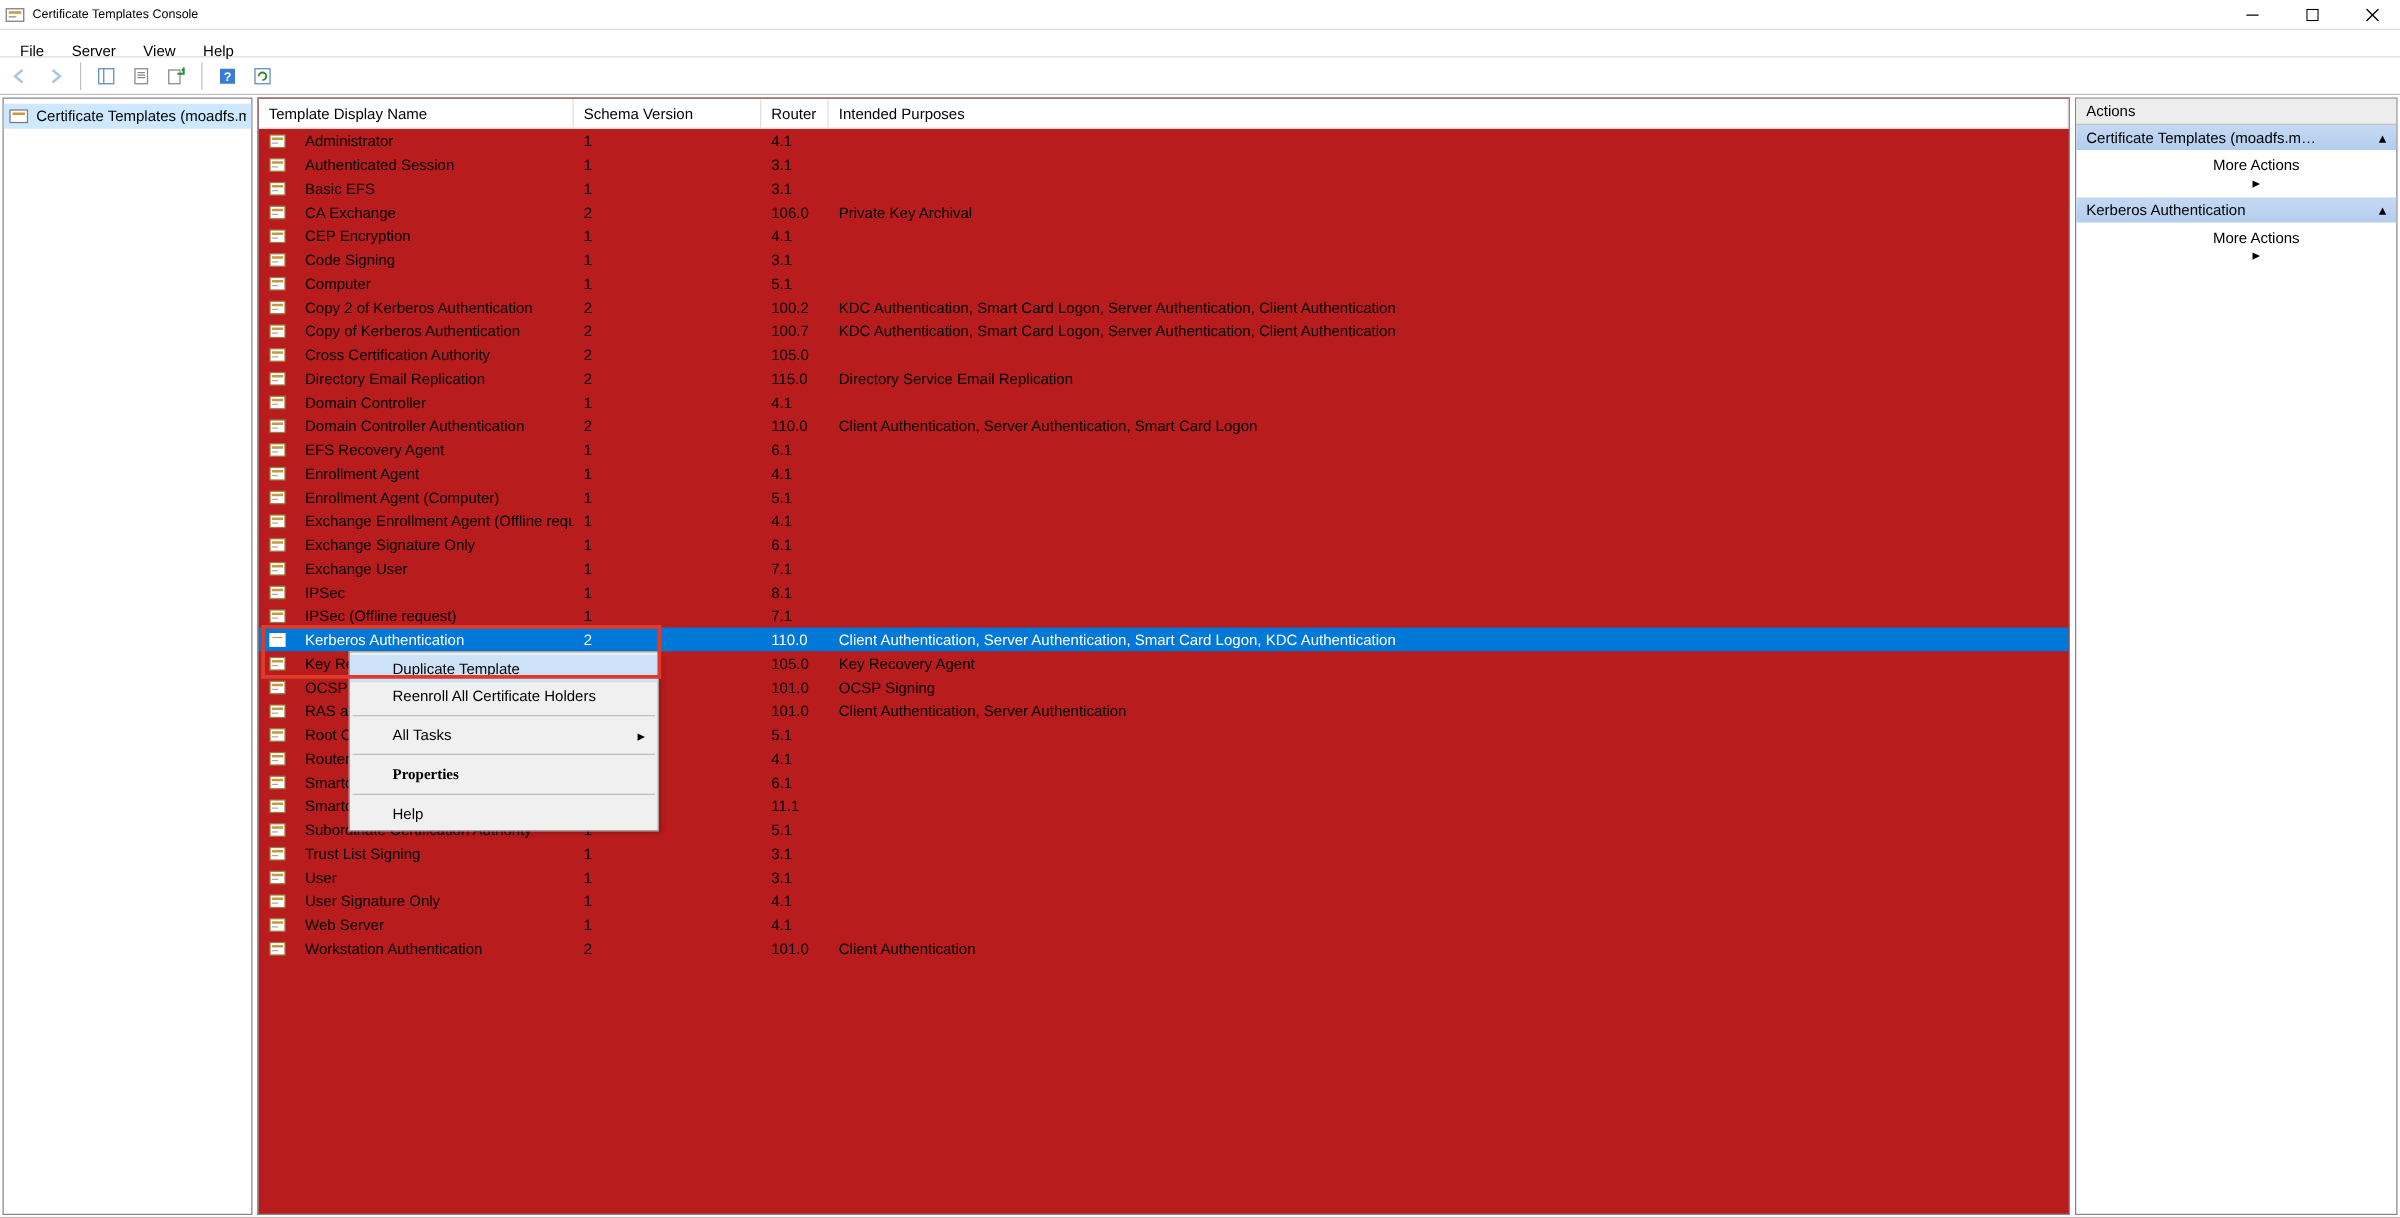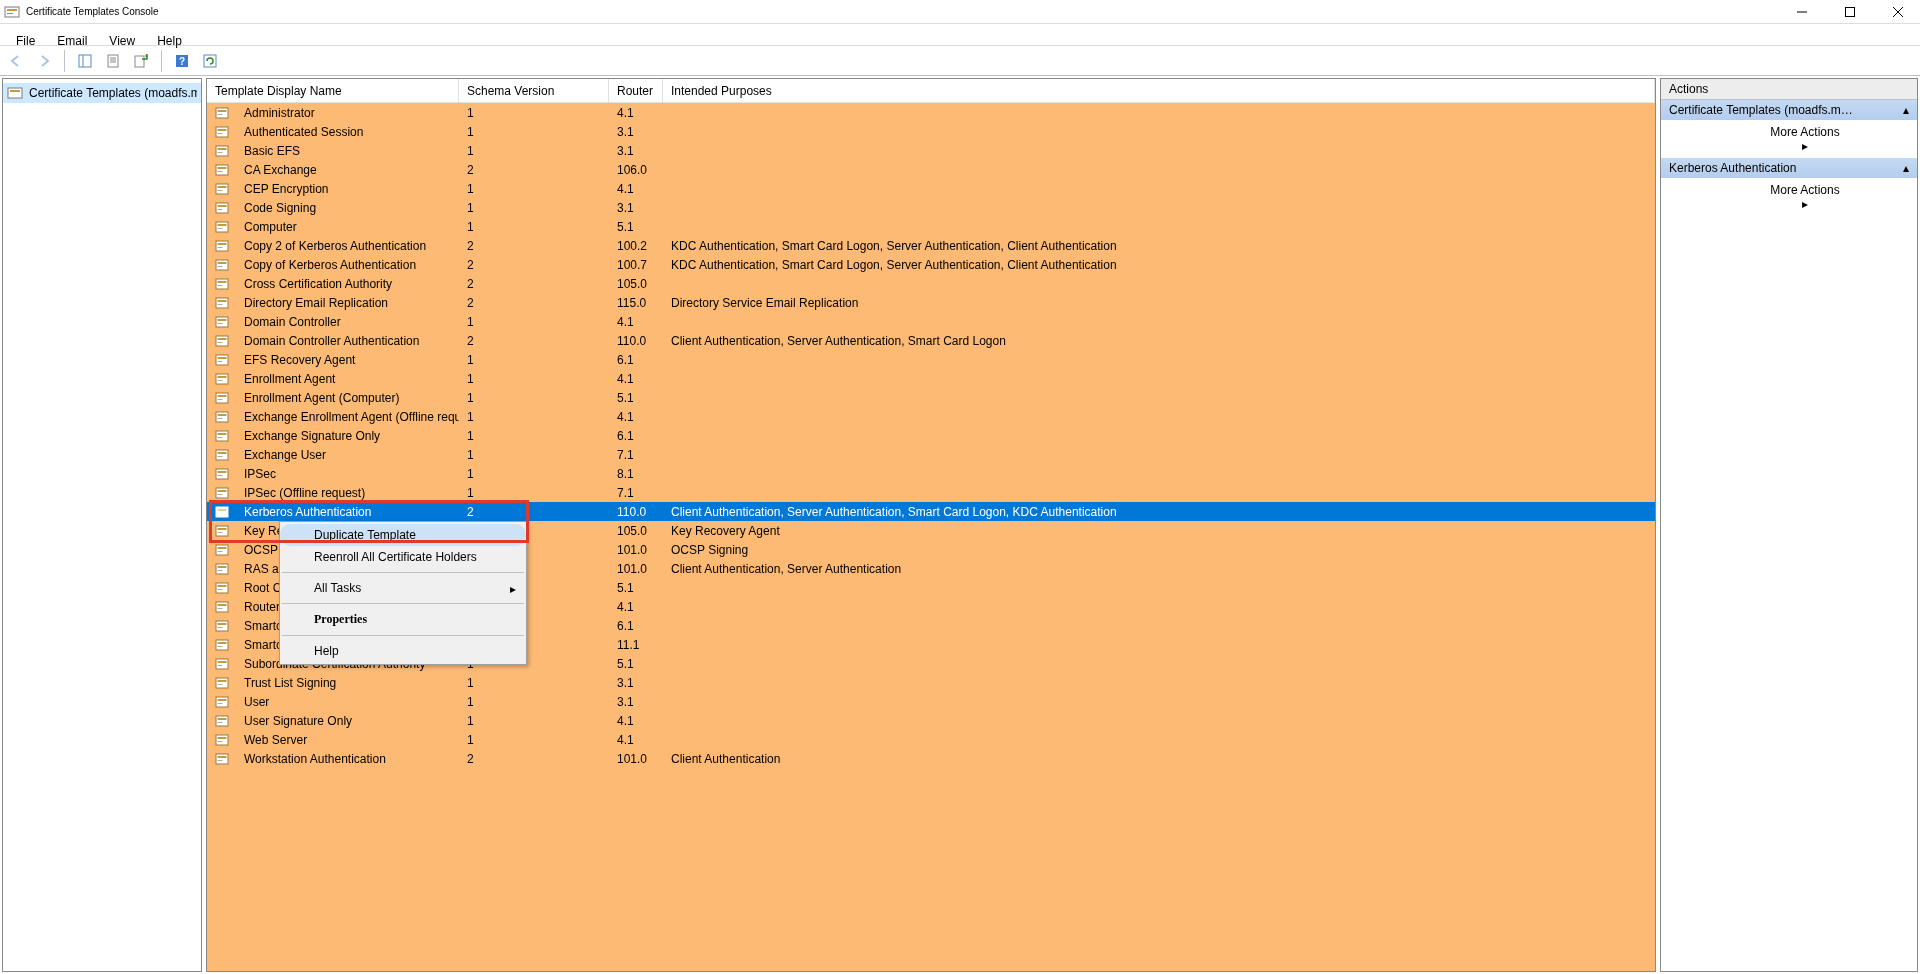--- a/index.html
+++ b/index.html
@@ -21,42 +21,42 @@
   .tool-btn { width: 24px; height: 24px; border: 1px solid transparent; display:flex; align-items:center; justify-content:center; border-radius: 2px; }
   .tool-btn.disabled { opacity: .4; }
   .tool-sep { width: 1px; height: 22px; background: #c0c0c0; margin: 0 4px; }
 
   
   .workarea { display:flex; height: calc(974px - 24px - 22px - 30px); background:#fff; }
   .navpane { width: 200px; border: 1px solid #888; margin: 2px; padding-top: 4px; }
   .nav-node { display:flex; align-items:center; padding: 2px 4px; gap: 6px; }
   .nav-node.selected { background:#cde8ff; }
 
-  .listpane { flex: 1; border: 1px solid #888; margin: 2px; position: relative; overflow: hidden; background:#fdba74; }
+  .listpane { flex: 1; border: 1px solid #888; margin: 2px; position: relative; overflow: hidden; background:#b91c1c; }
   .list-header { display:flex; position:sticky; top:0; background:#fff; border-bottom: 1px solid #e0e0e0; height: 24px; align-items: stretch; }
   .list-header .col { padding: 3px 8px; border-right: 1px solid #e0e0e0; font-size: 12px; display:flex; align-items:center; }
   .col.name { width: 252px; }
   .col.schema { width: 150px; }
   .col.ver { width: 54px; text-align: left; }
   .col.purpose { flex: 1; }
 
   .rows { position: relative; }
   .row { display:flex; height: 19px; align-items:center; }
   .row .cell { padding: 0 8px; font-size: 12px; white-space: nowrap; overflow:hidden; text-overflow: ellipsis; }
   .row .name { width: 252px; display:flex; align-items:center; gap:15px; }
   .row .schema { width: 150px; }
   .row .ver { width: 54px; }
   .row .purpose { flex:1; }
   .row.selected { background:#0078d7; color:#fff; }
   .row.selected .cert-icon rect { stroke:#fff; }
 
   
   .context-menu { position:absolute; background:#f0f0f0; border:1px solid #a0a0a0; box-shadow: 2px 2px 4px rgba(0,0,0,.25); z-index: 50; min-width: 248px; padding: 2px 0; }
   .context-menu .cm-item { padding: 4px 12px 4px 34px; font-size: 12px; position:relative; }
-  .context-menu .cm-item.highlight { background:#cde2f7;border-radius:10px; }
+  .context-menu .cm-item.highlight { background:#cde2f7; }
   .context-menu .cm-sep { height:1px; background:#c0c0c0; margin:4px 2px; }
   .context-menu .cm-item.bold { font-weight: 600; font-family: Liberation Serif, serif; }
   .context-menu .cm-item .sub-arrow { position:absolute; right:10px; top:5px; }
 
   
   .redbox { position:absolute; border: 3px solid #e03a2a; pointer-events:none; z-index:60; }
 
   
   .actionspane { width: 258px; border: 1px solid #888; margin:2px; display:flex; flex-direction:column; }
   .actions-header { background:#ededed; border-bottom:1px solid #c0c0c0; padding: 3px 8px; font-size:12px; }
@@ -93,21 +93,21 @@
         <svg width="10" height="10">
           <line x1="0" y1="0" x2="10" y2="10" stroke="#000"></line>
           <line x1="10" y1="0" x2="0" y2="10" stroke="#000"></line>
         </svg>
       </span>
   </div>
 </div>
 
 <div class="menubar">
   <div class="menu-item">File</div>
-  <div class="menu-item">Email</div>
+  <div class="menu-item">Server</div>
   <div class="menu-item">View</div>
   <div class="menu-item">Help</div>
 </div>
 
 <div class="toolbar">
   <div class="tool-btn disabled">
       <svg width="16" height="16">
         <path d="M10 3 L4 8 L10 13" fill="none" stroke="#3070b0" stroke-width="2"></path>
       </svg>
     </div>
@@ -226,20 +226,21 @@
               <svg class="cert-icon" width="14" height="14">
                 <rect x="1" y="2" width="12" height="10" fill="#fff" stroke="#9a7a40"></rect>
                 <rect x="2.5" y="4" width="9" height="2" fill="#c49b3e"></rect>
                 <rect x="2.5" y="8" width="5" height="1" fill="#aaa"></rect>
               </svg>
             </span>
             <span>CA Exchange</span>
           </div>
           <div class="cell schema">2</div>
           <div class="cell ver">106.0</div>
+          <div class="cell purpose">Private Key Archival</div>
         </div>
         <div class="row">
           <div class="cell name">
             <span>
               <svg class="cert-icon" width="14" height="14">
                 <rect x="1" y="2" width="12" height="10" fill="#fff" stroke="#9a7a40"></rect>
                 <rect x="2.5" y="4" width="9" height="2" fill="#c49b3e"></rect>
                 <rect x="2.5" y="8" width="5" height="1" fill="#aaa"></rect>
               </svg>
             </span>

